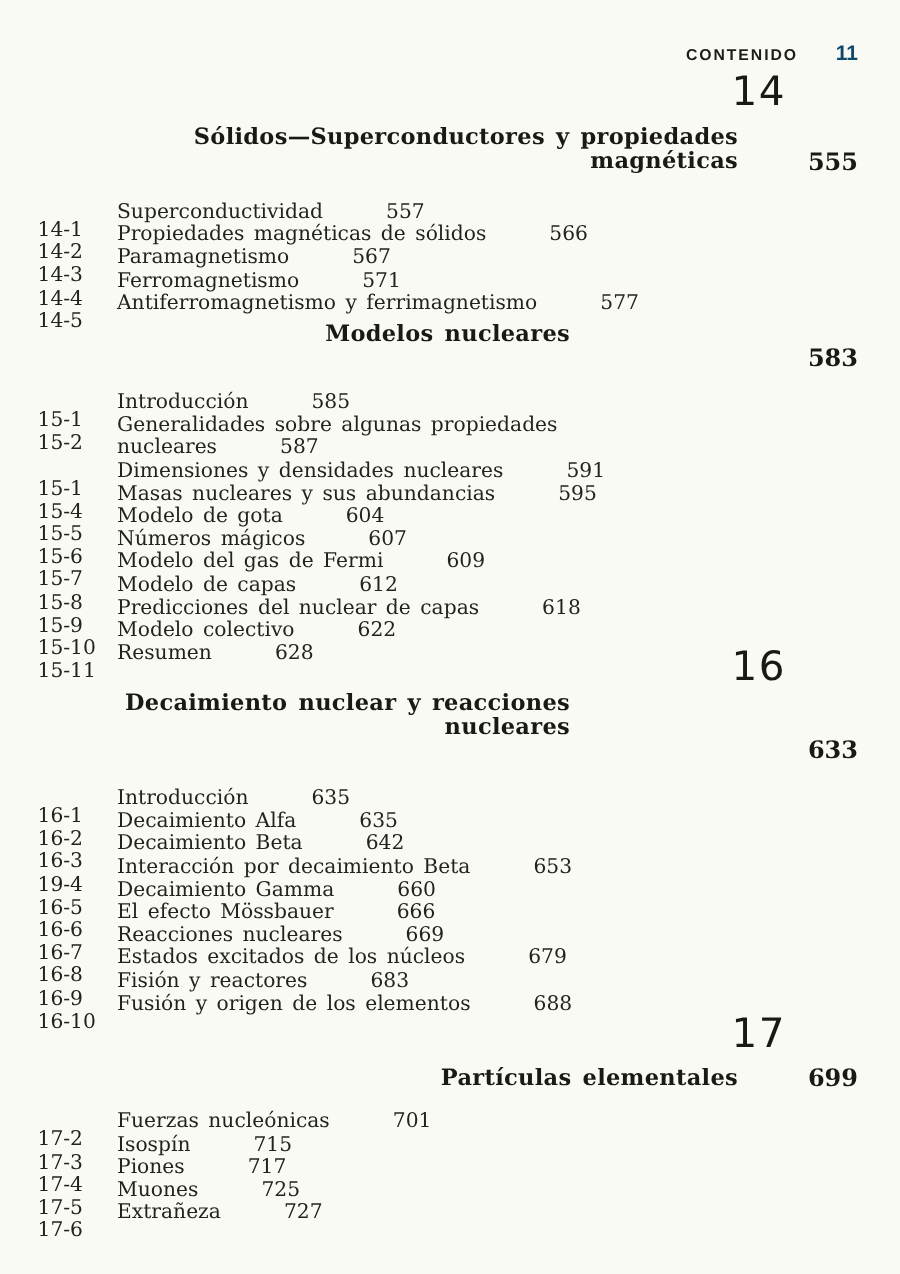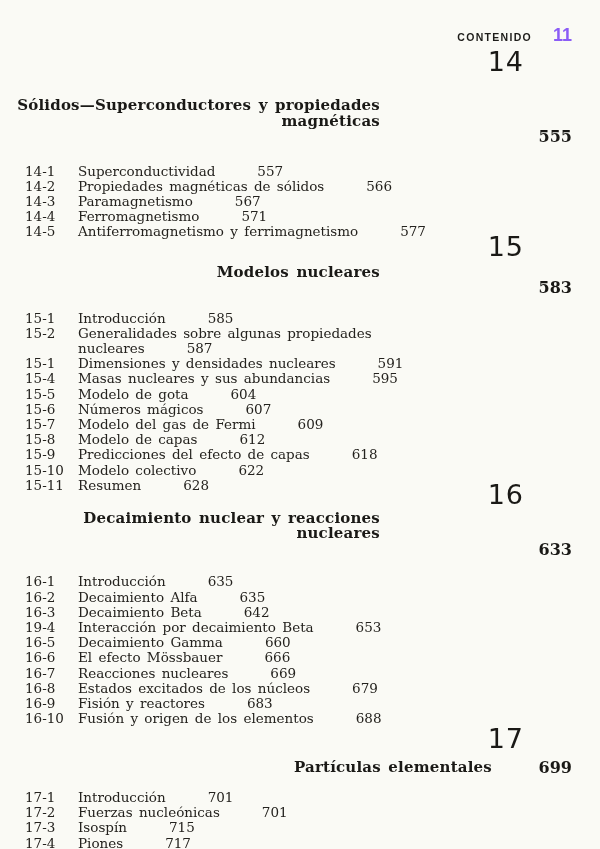--- a/index.html
+++ b/index.html
@@ -29,24 +29,24 @@
   .running-title {
     font-family: "Liberation Sans", sans-serif;
     font-weight: bold;
     font-size: 10.5px;
     letter-spacing: 1.3px;
     color: #1d1c19;
   }
   .folio {
     font-family: "Liberation Sans", sans-serif;
     font-weight: bold;
-    font-size: 18px;
+    font-size: 14px;
     width: 40px;
     text-align: right;
-    color: #8b5cf6;
+    color: #0c4a6e;
   }
 
   
   .chap-num {
     font-family: "DejaVu Sans", sans-serif;
     font-size: 27px;
     line-height: 26px;
     letter-spacing: 1px;
     text-align: right;
     padding-right: 76px;
@@ -81,27 +81,27 @@
 
   
   .toc-list {
     margin-left: 25px;
     font-size: 13.5px;
     line-height: 15.2px;
     word-spacing: 2px;
     color: #24221e;
   }
   .toc-row { position: relative; padding-left: 53px; }
-  .sec-num { position: absolute; left: 0; top: 0; }
+  .sec-num { position: absolute; left: 0; top: 12px; }
   .sec-title { white-space: pre-line; }
   .gap { display: inline-block; width: 42px; }
 
   
   .chapter:nth-of-type(1) .chap-num    { margin-top: 7px; }
-  .chapter:nth-of-type(1) .chap-heading{ margin-top: 23px; flex-direction: column; }
+  .chapter:nth-of-type(1) .chap-heading{ margin-top: 9px; }
   .chapter:nth-of-type(1) .toc-list    { margin-top: 19px; }
   .chapter:nth-of-type(2) .chap-num    { margin-top: -6px; }
   .chapter:nth-of-type(2) .chap-heading{ margin-top: 5px; flex-direction: column; }
   .chapter:nth-of-type(2) .toc-list    { margin-top: 15px; }
   .chapter:nth-of-type(3) .chap-num    { margin-top: -11px; }
   .chapter:nth-of-type(3) .chap-heading{ margin-top: 3px; flex-direction: column; }
   .chapter:nth-of-type(3) .toc-list    { margin-top: 17px; }
   .chapter:nth-of-type(4) .chap-num    { margin-top: 0; }
   .chapter:nth-of-type(4) .chap-heading{ margin-top: 8px; }
   .chapter:nth-of-type(4) .toc-list    { margin-top: 14px; }
@@ -129,21 +129,20 @@
 
   <div class="toc-row"><span class="sec-num">14-3</span><span class="sec-title">Paramagnetismo</span><span class="gap"></span><span class="sec-page">567</span></div>
 
   <div class="toc-row"><span class="sec-num">14-4</span><span class="sec-title">Ferromagnetismo</span><span class="gap"></span><span class="sec-page">571</span></div>
 
   <div class="toc-row"><span class="sec-num">14-5</span><span class="sec-title">Antiferromagnetismo y ferrimagnetismo</span><span class="gap"></span><span class="sec-page">577</span></div>
 </div>
   </section>
 
   <section class="chapter">
-    <div class="chap-num">15</div>
     <div class="chap-heading">
       <span class="chap-title">Modelos nucleares</span>
       <span class="chap-page">583</span>
     </div>
     <div class="toc-list">
   <div class="toc-row"><span class="sec-num">15-1</span><span class="sec-title">Introducción</span><span class="gap"></span><span class="sec-page">585</span></div>
 
   <div class="toc-row"><span class="sec-num">15-2</span><span class="sec-title">Generalidades sobre algunas propiedades
 nucleares</span><span class="gap"></span><span class="sec-page">587</span></div>
 
@@ -152,21 +151,21 @@
   <div class="toc-row"><span class="sec-num">15-4</span><span class="sec-title">Masas nucleares y sus abundancias</span><span class="gap"></span><span class="sec-page">595</span></div>
 
   <div class="toc-row"><span class="sec-num">15-5</span><span class="sec-title">Modelo de gota</span><span class="gap"></span><span class="sec-page">604</span></div>
 
   <div class="toc-row"><span class="sec-num">15-6</span><span class="sec-title">Números mágicos</span><span class="gap"></span><span class="sec-page">607</span></div>
 
   <div class="toc-row"><span class="sec-num">15-7</span><span class="sec-title">Modelo del gas de Fermi</span><span class="gap"></span><span class="sec-page">609</span></div>
 
   <div class="toc-row"><span class="sec-num">15-8</span><span class="sec-title">Modelo de capas</span><span class="gap"></span><span class="sec-page">612</span></div>
 
-  <div class="toc-row"><span class="sec-num">15-9</span><span class="sec-title">Predicciones del efecto de capas</span><span class="gap"></span><span class="sec-page">618</span></div>
+  <div class="toc-row"><span class="sec-num">15-9</span><span class="sec-title">Predicciones del nuclear de capas</span><span class="gap"></span><span class="sec-page">618</span></div>
 
   <div class="toc-row"><span class="sec-num">15-10</span><span class="sec-title">Modelo colectivo</span><span class="gap"></span><span class="sec-page">622</span></div>
 
   <div class="toc-row"><span class="sec-num">15-11</span><span class="sec-title">Resumen</span><span class="gap"></span><span class="sec-page">628</span></div>
 </div>
   </section>
 
   <section class="chapter">
     <div class="chap-num">16</div>
     <div class="chap-heading">
@@ -196,21 +195,20 @@
 </div>
   </section>
 
   <section class="chapter">
     <div class="chap-num">17</div>
     <div class="chap-heading">
       <span class="chap-title">Partículas elementales</span>
       <span class="chap-page">699</span>
     </div>
     <div class="toc-list">
-  <div class="toc-row"><span class="sec-num">17-1</span><span class="sec-title">Introducción</span><span class="gap"></span><span class="sec-page">701</span></div>
 
   <div class="toc-row"><span class="sec-num">17-2</span><span class="sec-title">Fuerzas nucleónicas</span><span class="gap"></span><span class="sec-page">701</span></div>
 
   <div class="toc-row"><span class="sec-num">17-3</span><span class="sec-title">Isospín</span><span class="gap"></span><span class="sec-page">715</span></div>
 
   <div class="toc-row"><span class="sec-num">17-4</span><span class="sec-title">Piones</span><span class="gap"></span><span class="sec-page">717</span></div>
 
   <div class="toc-row"><span class="sec-num">17-5</span><span class="sec-title">Muones</span><span class="gap"></span><span class="sec-page">725</span></div>
 
   <div class="toc-row"><span class="sec-num">17-6</span><span class="sec-title">Extrañeza</span><span class="gap"></span><span class="sec-page">727</span></div>

